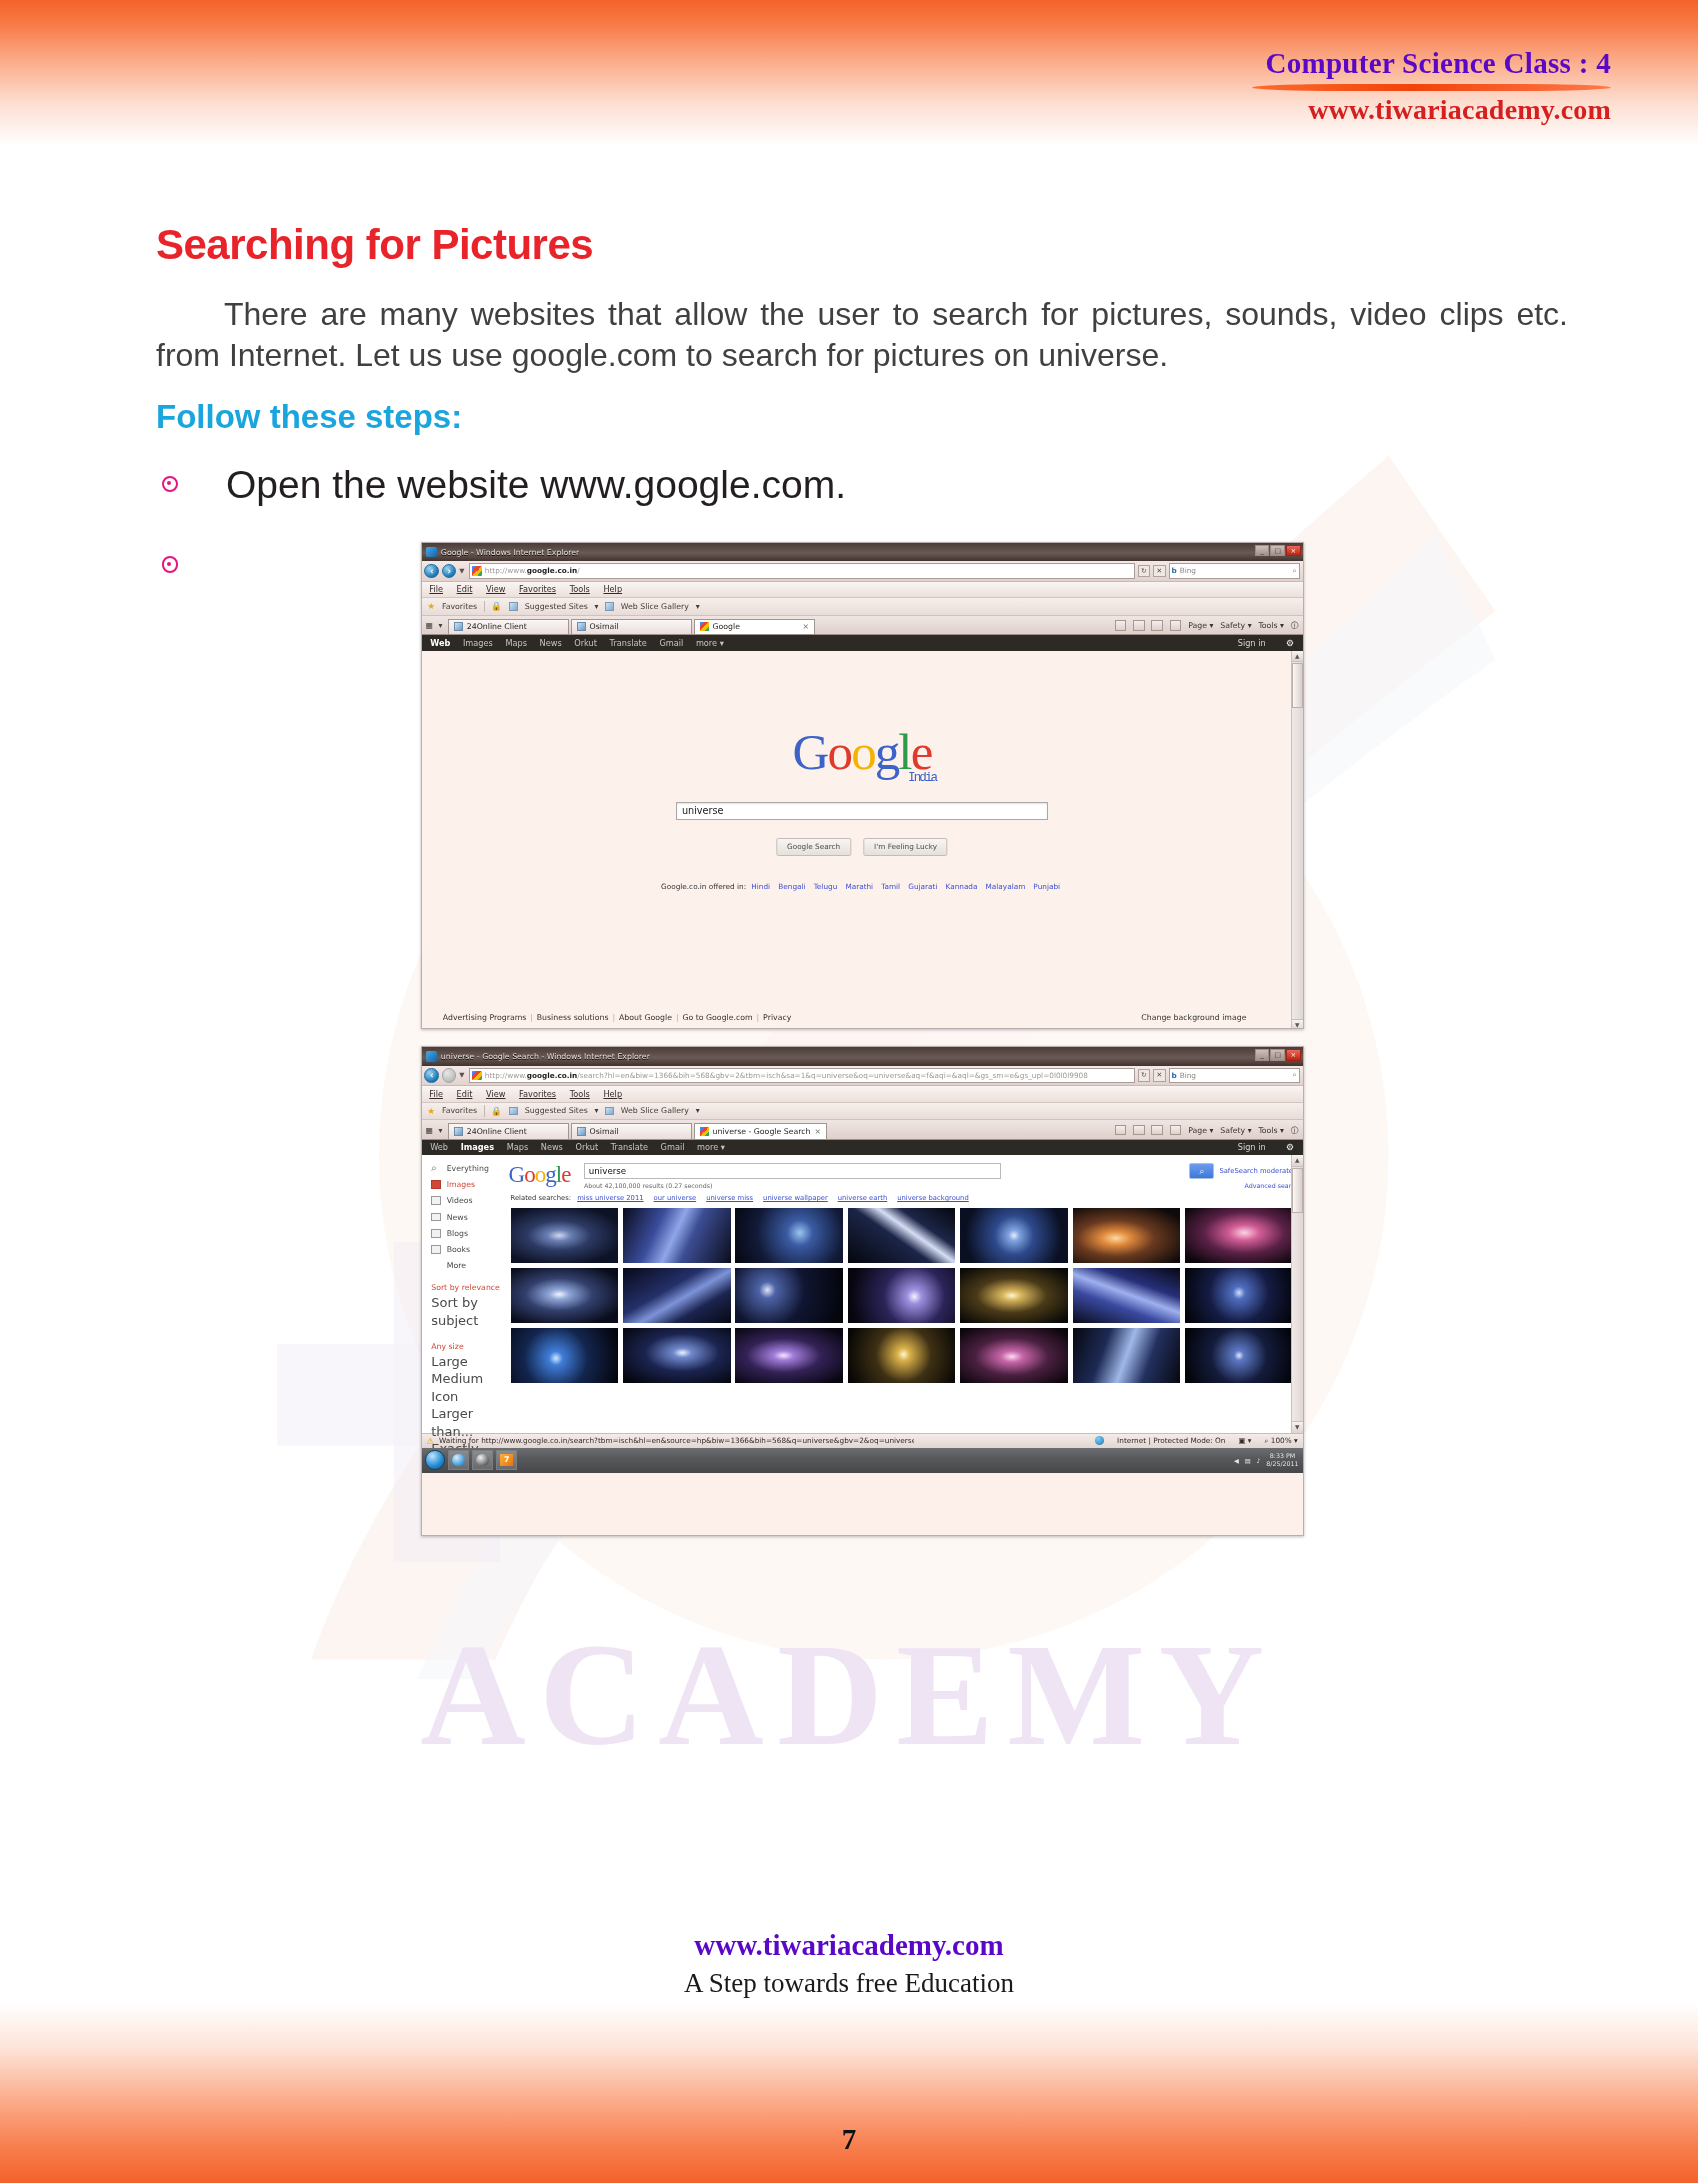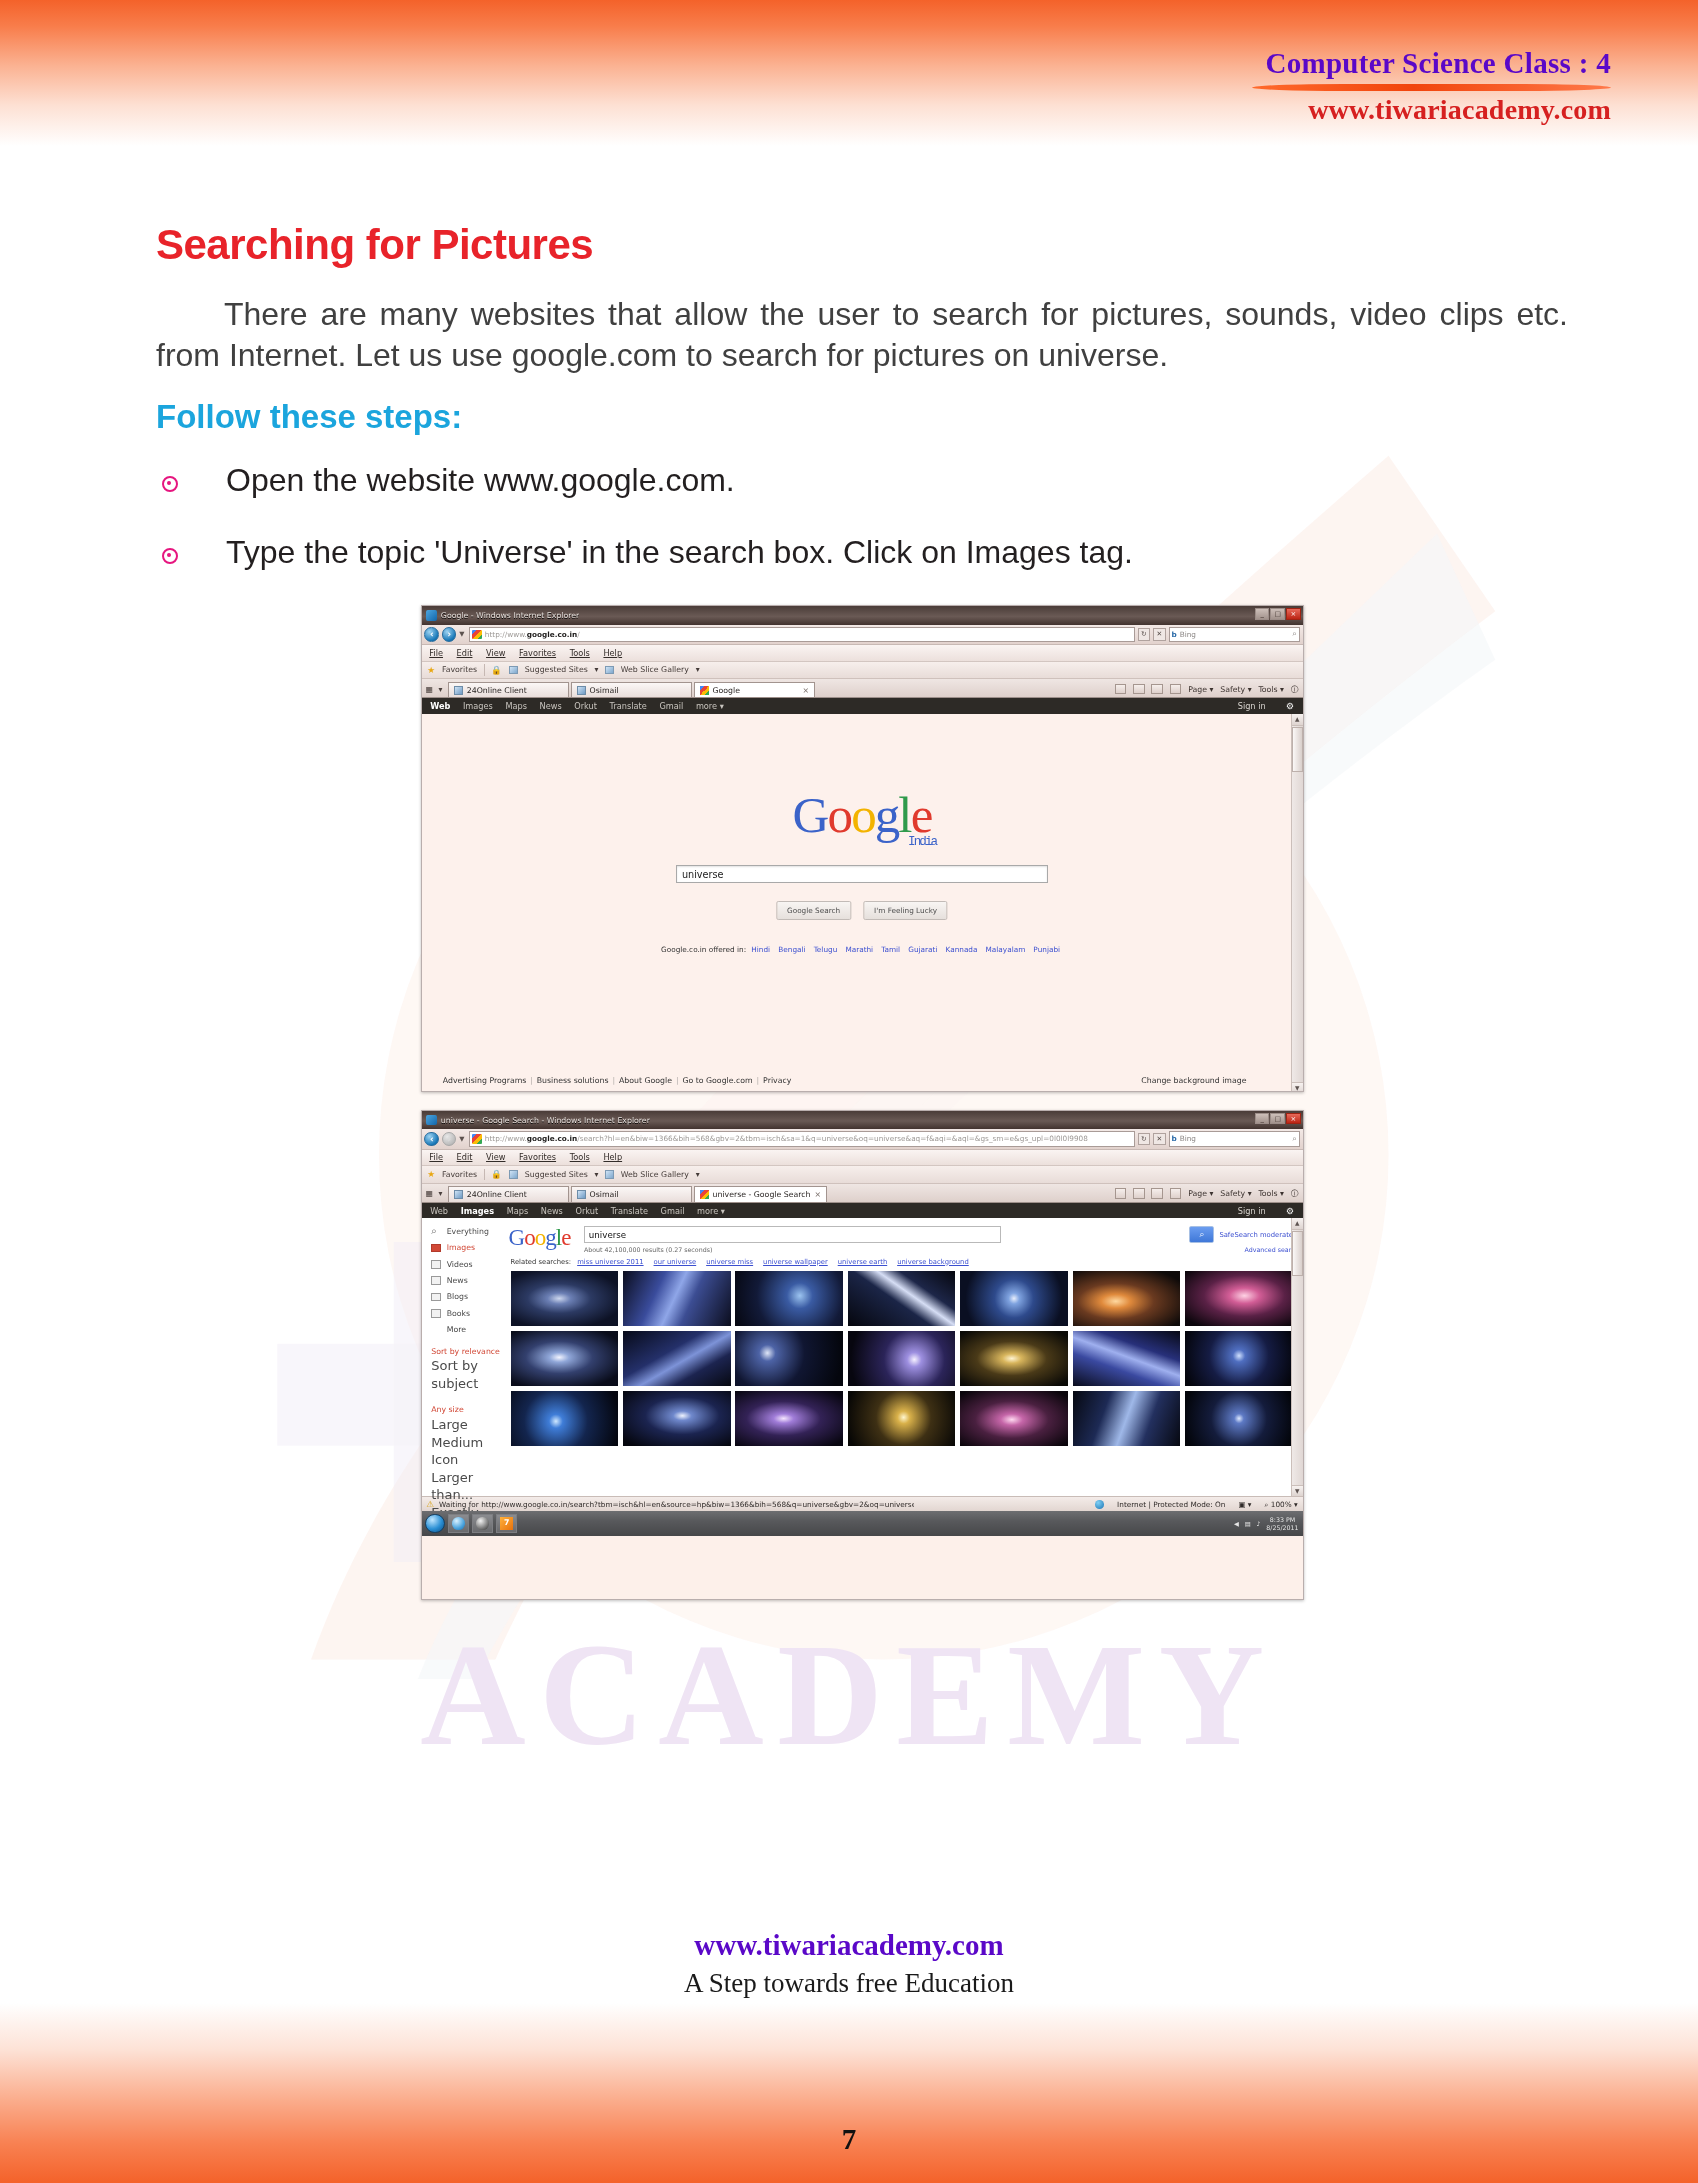--- a/index.html
+++ b/index.html
@@ -83,21 +83,21 @@
     font-size:32px; line-height:1.27; color:#404040;
     text-align:justify; text-indent:68px;
   }
   h2.sub-title {
     margin:13.6px 0 25px 0;
     font-size:33px; font-weight:bold; color:#1ba5dd;
   }
   ul.steps { list-style:none; margin:0; padding:0; }
   ul.steps li {
     position:relative; padding-left:70px;
-    font-size:32px; line-height:1.22; color:#231f20;
+    font-size:39px; line-height:1.22; color:#231f20;
     margin-bottom:33px;
   }
   ul.steps li .bullet {
     position:absolute; left:5.8px; top:14.6px;
     width:16.5px; height:16.5px; border-radius:50%;
     border:2.9px solid #e6157f; background:#fff;
   }
   ul.steps li .bullet::after {
     content:""; position:absolute; left:3.4px; top:3.4px;
     width:3.9px; height:3.9px; border-radius:50%; background:#e6157f;
@@ -392,21 +392,20 @@
 
     <h2 class="sub-title">Follow these steps:</h2>
 
     <ul class="steps">
       <li>
         <span class="bullet"></span>
         <span>Open the website www.google.com.</span>
       </li>
       <li>
         <span class="bullet"></span>
-        <span>Type the topic 'Universe' in the search box. Click on Images tag.</span>
       </li>
     </ul>
 
     <div class="shot shot-1">
 
       <div class="titlebar">
         <span class="tb-ico"></span>
         <span class="tb-text">Google - Windows Internet Explorer</span>
         <span class="win-btns">
           <span>_</span>

